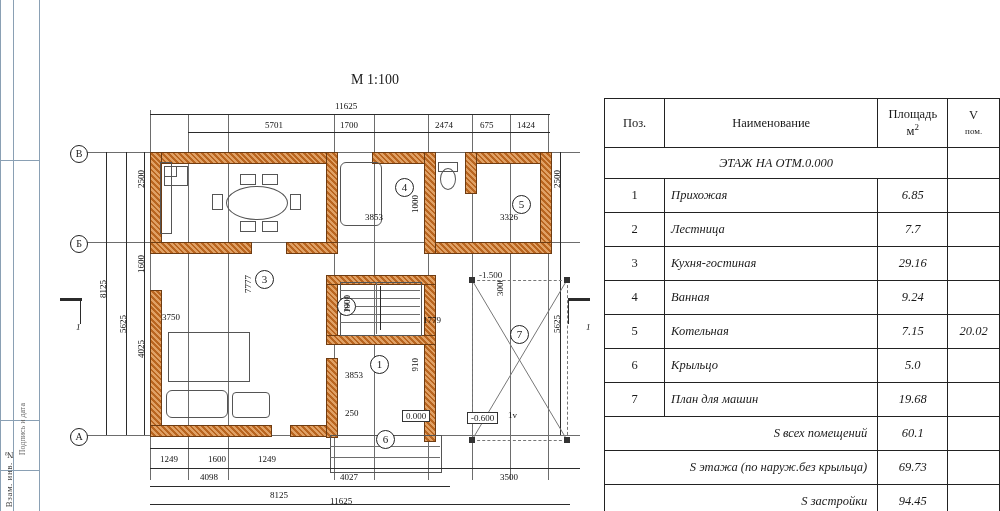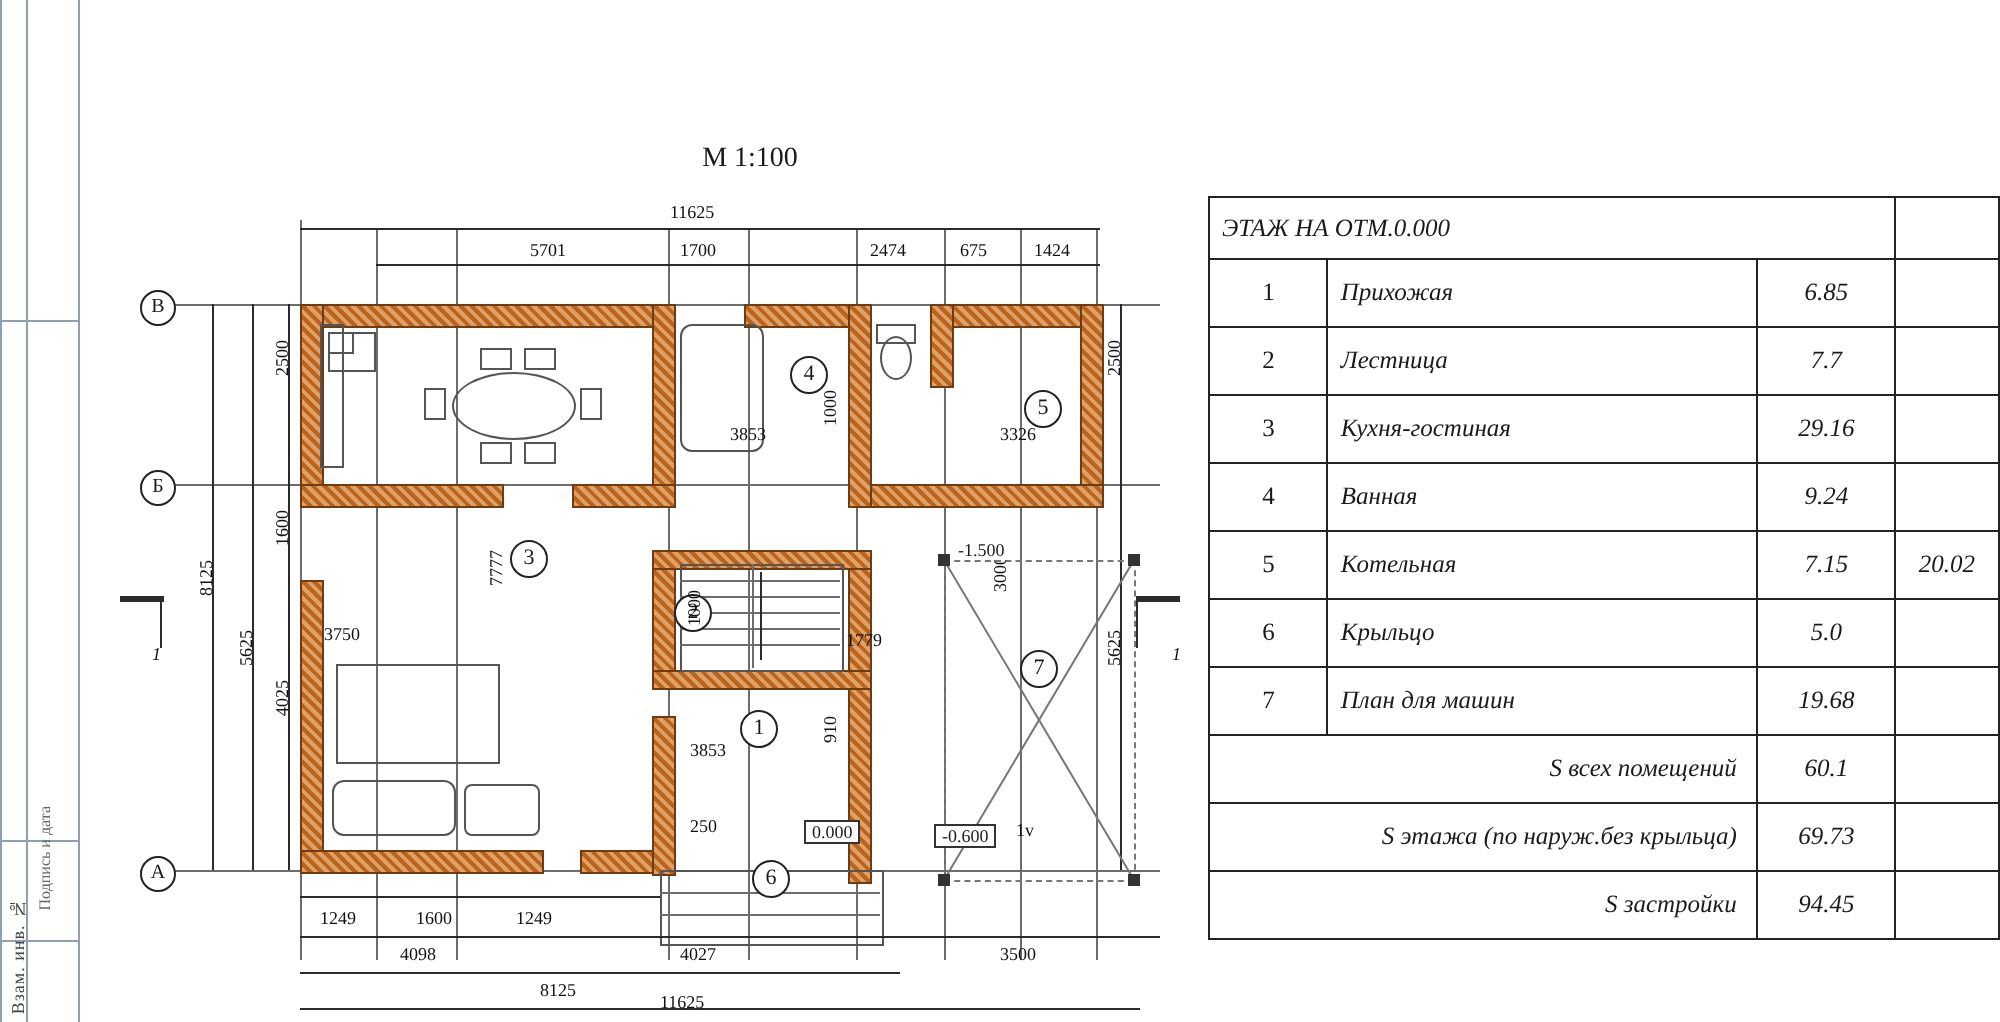--- a/index.html
+++ b/index.html
@@ -81,21 +81,21 @@
   }
   table.exp td,table.exp th{
     border:1px solid #222;padding:2px 6px;font-weight:normal;
     font-family:"Liberation Serif",serif;
   }
   .c-pos{width:50px;text-align:center;}
   .c-name{width:215px;text-align:left;padding-left:12px;}
   .c-area{width:58px;text-align:center;}
   .c-v{width:40px;text-align:center;}
   .hdr td{text-align:center;height:44px;}
-  .floorrow td{font-style:italic;height:26px;}
+  .floorrow td{text-align:center;font-style:italic;height:26px;}
   .row td{height:29px;font-style:italic;}
   .row td.c-pos{font-style:normal;}
   .sum td{height:29px;font-style:italic;}
   .sum .lbl{text-align:center;padding-right:10px;}
   .small-sup{font-size:9px;vertical-align:super;}
 </style>
 </head>
 <body>
 
 <div class="sheet">
@@ -273,20 +273,32 @@
     <div class="dim" style="left:160px;top:382px;">4098</div>
     <div class="dim" style="left:300px;top:382px;">4027</div>
     <div class="dim" style="left:460px;top:382px;">3500</div>
     <div class="dim" style="left:230px;top:400px;">8125</div>
     <div class="dim" style="left:290px;top:406px;">11625</div>
   </div>
 
 
   <table class="exp">
     <tbody>
+        <tr class="hdr">
+      <td class="c-pos">Поз.</td>
+      <td class="c-name" style="text-align:center;">Наименование</td>
+      <td class="c-area">
+        <span>Площадь</span><br>
+        <span>м</span><span class="small-sup">2</span>
+      </td>
+      <td class="c-v">
+        <span>V</span><br>
+        <span style="font-size:9px;">пом.</span>
+      </td>
+    </tr>
     <tr class="floorrow">
       <td colspan="3">ЭТАЖ НА ОТМ.0.000</td>
       <td></td>
     </tr>
 
     <tr class="row">
       <td class="c-pos">1</td>
       <td class="c-name">Прихожая</td>
       <td class="c-area">6.85</td>
       <td class="c-v"></td>

